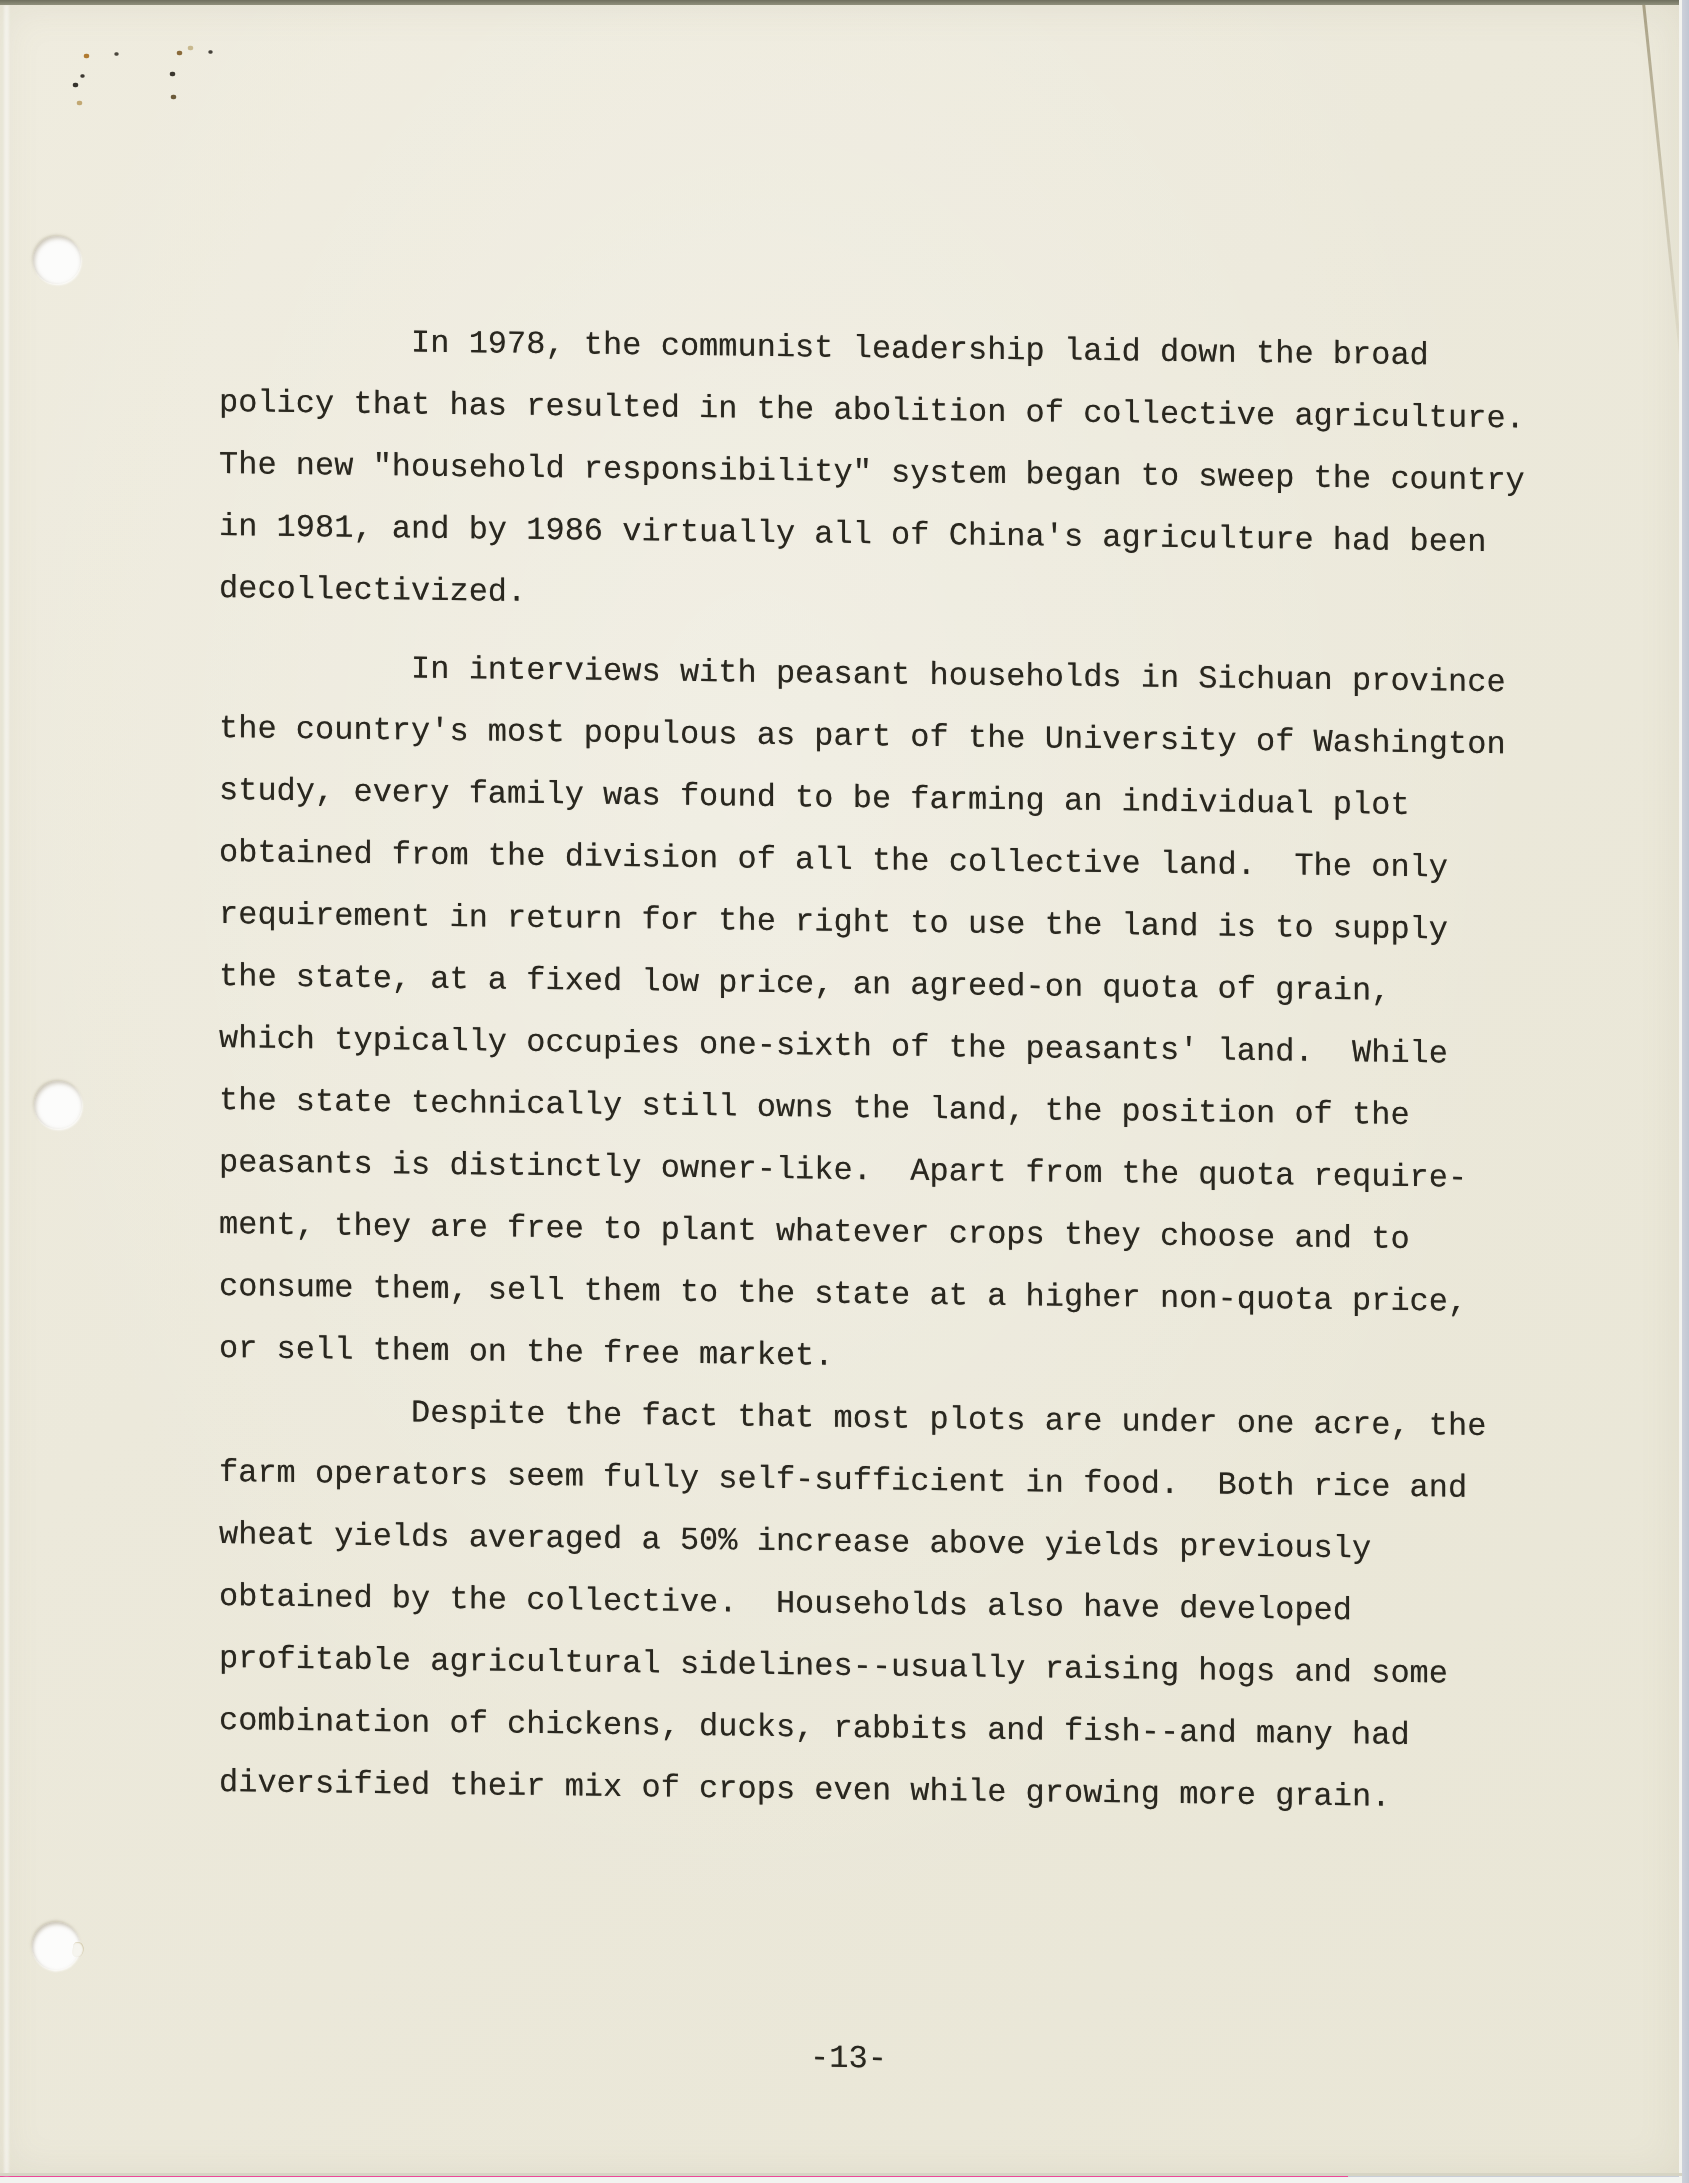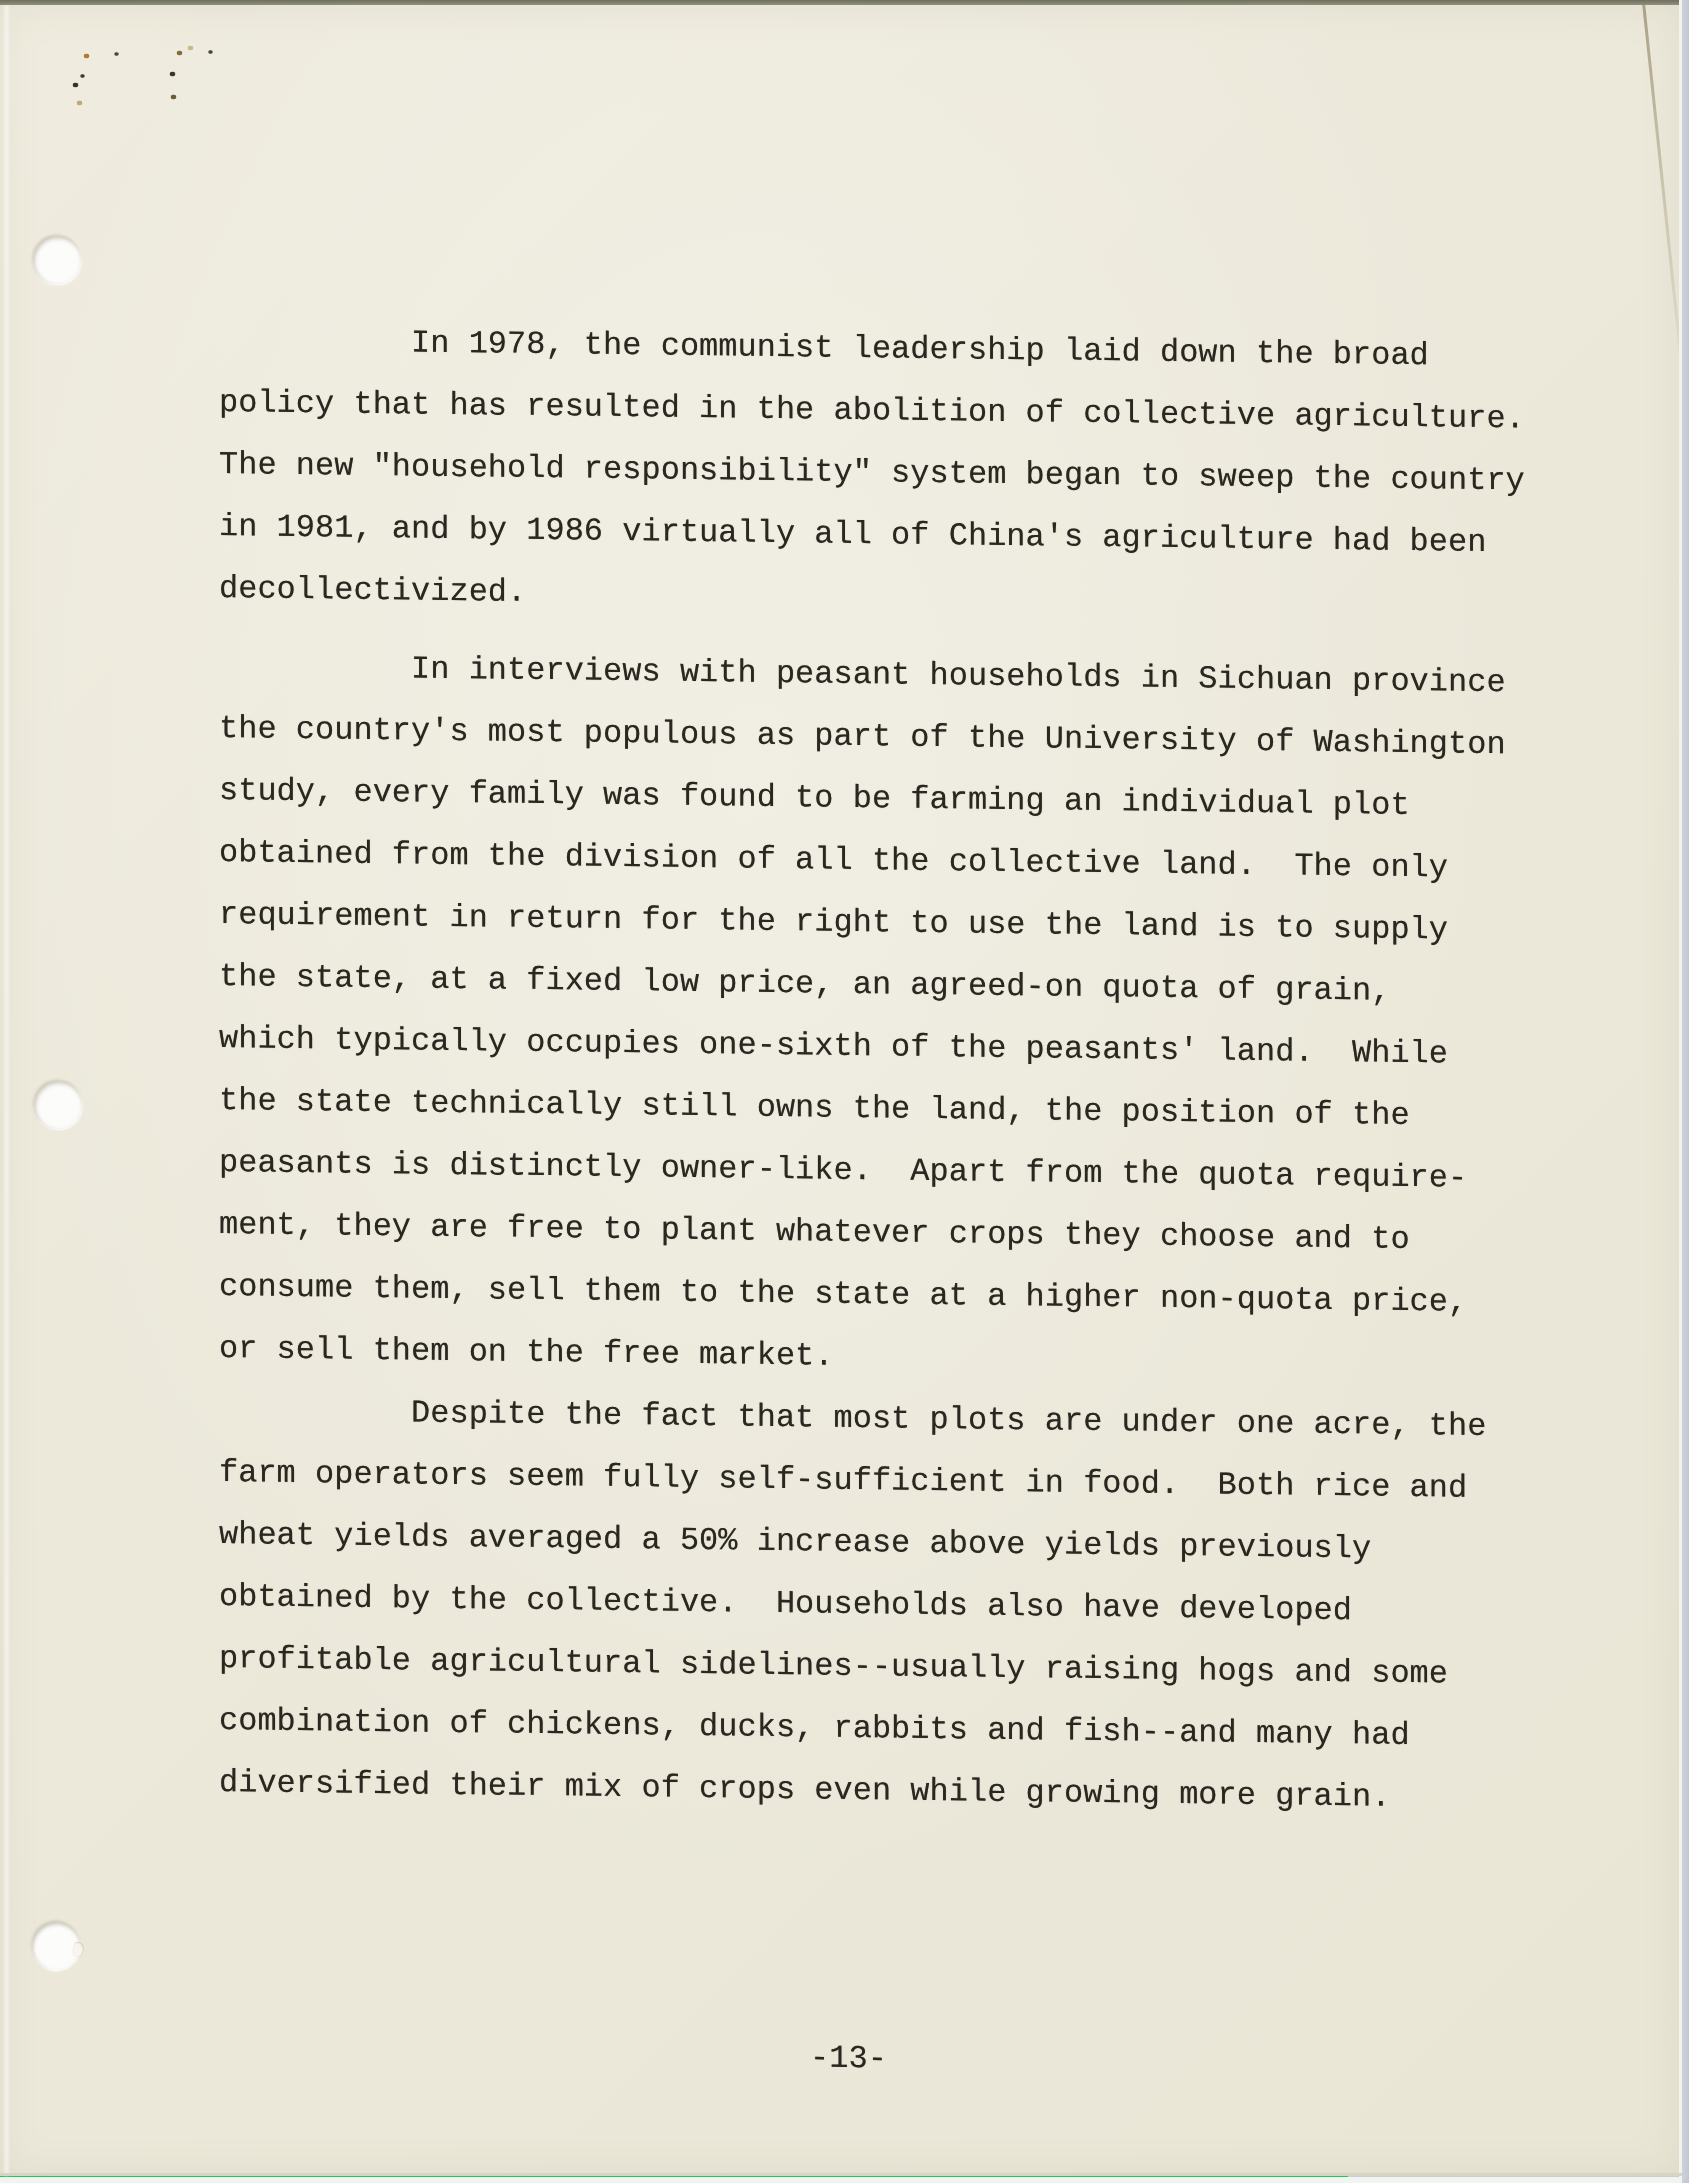--- a/index.html
+++ b/index.html
@@ -9,21 +9,21 @@
     height: 2183px;
     overflow: hidden;
     background: #c9cdd6;
     font-family: "Liberation Mono", "DejaVu Sans Mono", monospace;
   }
   .scan {
     position: absolute;
     top: 0; left: 0;
     width: 1348px;
     height: 2183px;
-    background: #22c55e;
+    background: #ec4899;
   }
   
   .paper {
     position: absolute;
     top: 4.6px; left: 0;
     width: 1679px;
     height: 2171px;
     background:
       radial-gradient(ellipse at 45% 35%, rgba(255,255,255,0.25), rgba(0,0,0,0) 60%),
       linear-gradient(135deg, #efecdf 0%, #ece9db 40%, #e9e6d6 100%);

